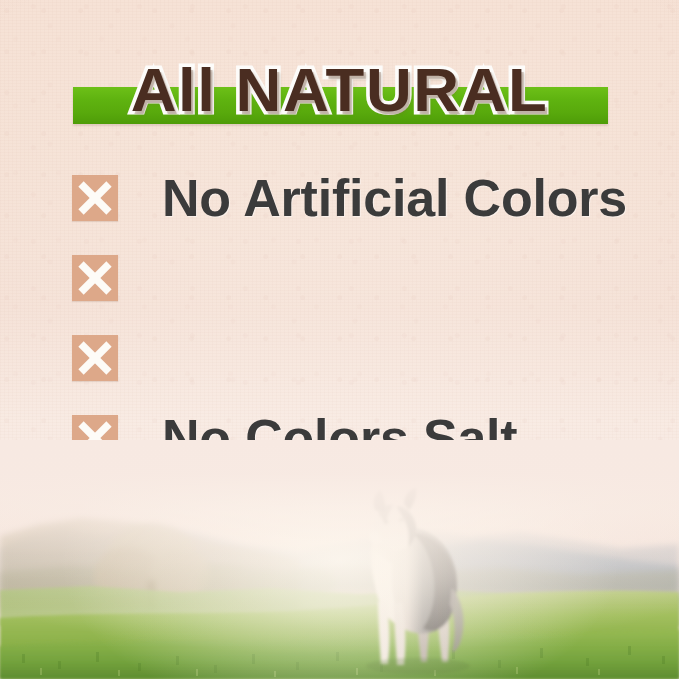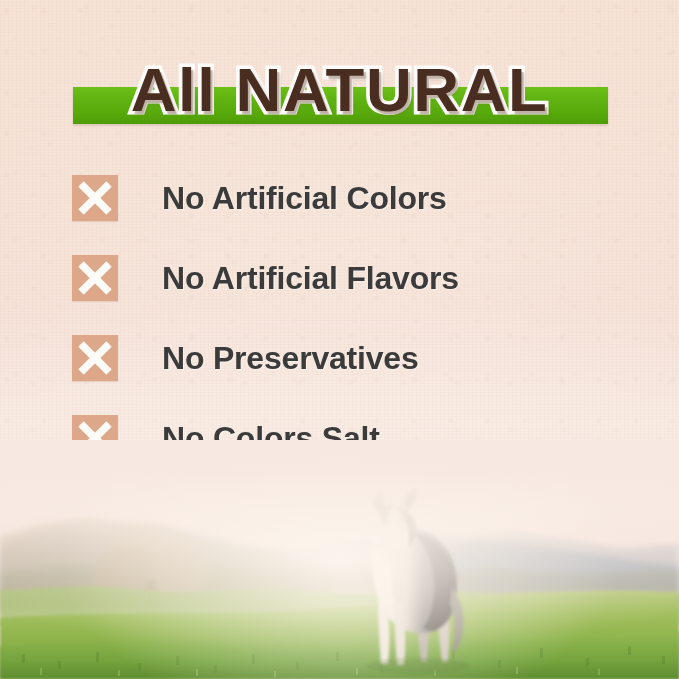--- a/index.html
+++ b/index.html
@@ -117,21 +117,21 @@
     flex: 0 0 46px;
     background: #dda889;
     box-shadow: 0 1px 1px rgba(150,110,90,0.18);
   }
   .x-icon svg { display: block; width: 46px; height: 46px; }
 
   .benefit-label {
     margin-left: 44px;
     font-family: "Liberation Sans", sans-serif;
     font-weight: 700;
-    font-size: 32px;
+    font-size: 52px;
     line-height: 46px;
     color: #3b3b3b;
     letter-spacing: -0.2px;
     white-space: nowrap;
     text-shadow: 1px 1px 0 rgba(255,255,255,0.45);
   }
 
   
   .photo {
     position: absolute;
@@ -196,33 +196,31 @@
 
     <div class="benefit-row">
       <span class="x-icon">
         <svg viewBox="0 0 46 46" xmlns="http://www.w3.org/2000/svg">
           <g stroke="#fdfbf7" stroke-width="7.5" stroke-linecap="butt">
             <line x1="9" y1="9" x2="37" y2="37"></line>
             <line x1="37" y1="9" x2="9" y2="37"></line>
           </g>
         </svg>
       </span>
-      <span class="benefit-label">No Artificial Flavors</span>
     </div>
 
     <div class="benefit-row">
       <span class="x-icon">
         <svg viewBox="0 0 46 46" xmlns="http://www.w3.org/2000/svg">
           <g stroke="#fdfbf7" stroke-width="7.5" stroke-linecap="butt">
             <line x1="9" y1="9" x2="37" y2="37"></line>
             <line x1="37" y1="9" x2="9" y2="37"></line>
           </g>
         </svg>
       </span>
-      <span class="benefit-label">No Preservatives</span>
     </div>
 
     <div class="benefit-row">
       <span class="x-icon">
         <svg viewBox="0 0 46 46" xmlns="http://www.w3.org/2000/svg">
           <g stroke="#fdfbf7" stroke-width="7.5" stroke-linecap="butt">
             <line x1="9" y1="9" x2="37" y2="37"></line>
             <line x1="37" y1="9" x2="9" y2="37"></line>
           </g>
         </svg>

